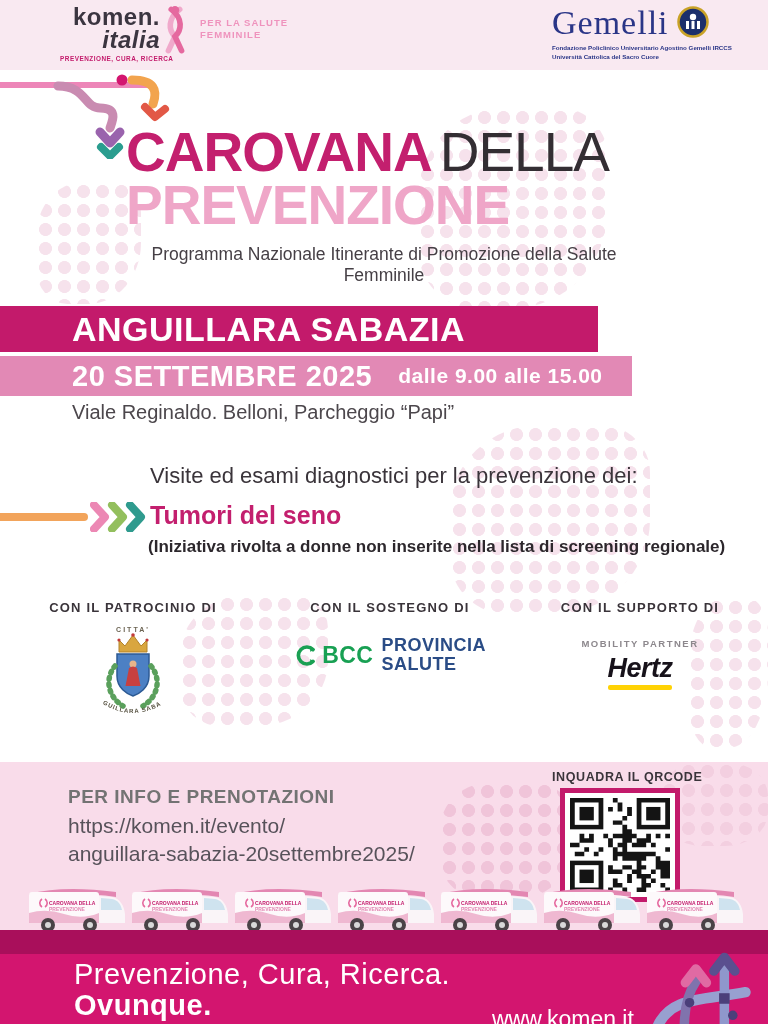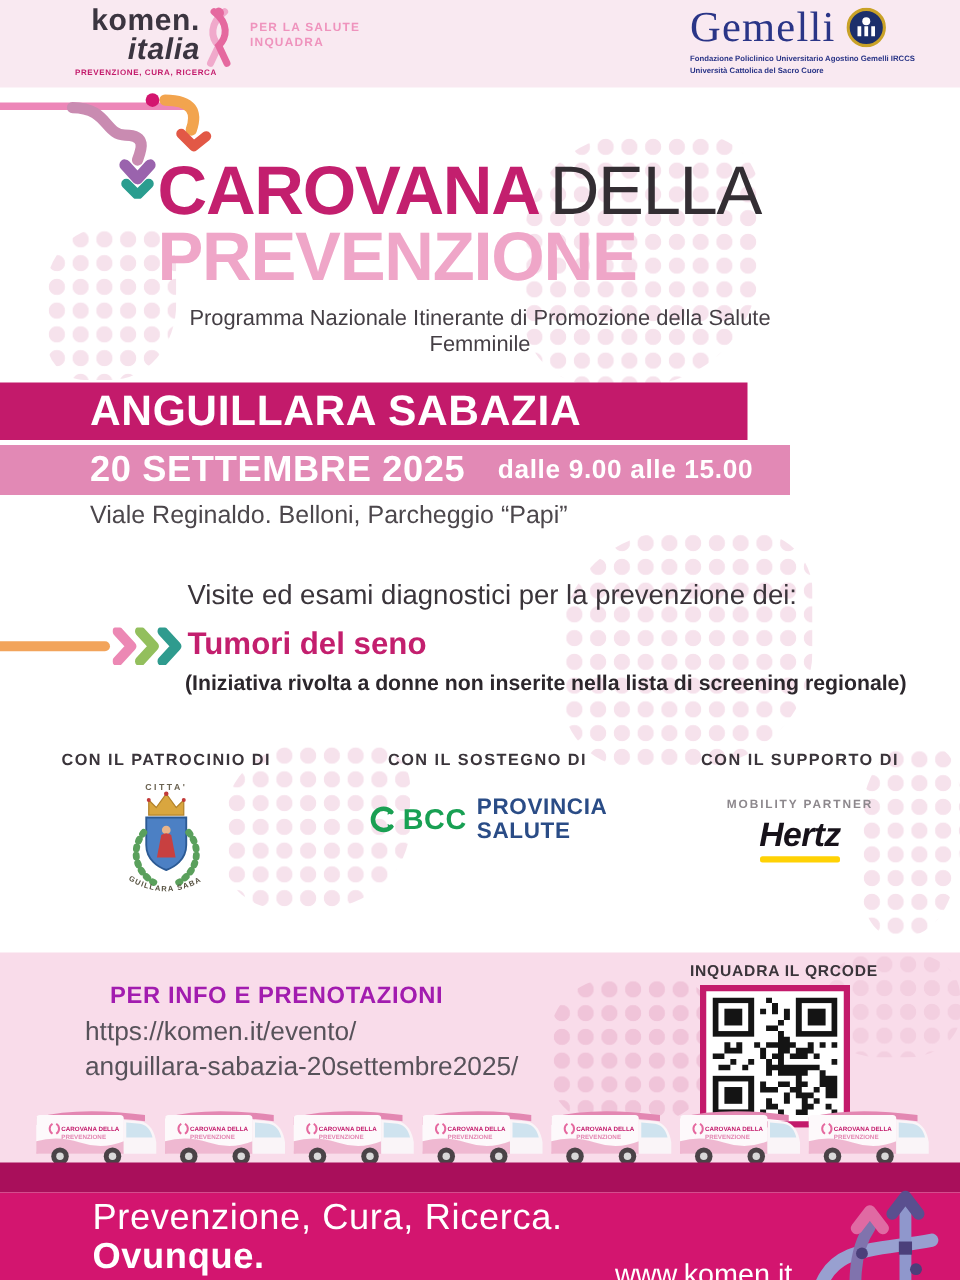--- a/index.html
+++ b/index.html
@@ -59,21 +59,21 @@
   .bcc-row{position:absolute;left:296px;top:636px;width:190px;display:flex;align-items:center;justify-content:center;}
   .bcc-txt{font-size:23px;font-weight:800;color:#18a053;margin:0 8px 0 4px;letter-spacing:.5px;}
   .prov{font-size:18px;font-weight:800;color:#2a4c86;line-height:19px;letter-spacing:.5px;}
   .hertz-block{position:absolute;left:540px;top:638px;width:200px;text-align:center;}
   .mobility{font-size:9.5px;font-weight:700;letter-spacing:1.5px;color:#8d888d;}
   .hertz{font-size:27px;font-weight:800;font-style:italic;color:#17121a;margin-top:4px;letter-spacing:-.5px;}
   .hertz-bar{width:64px;height:5px;background:#ffd204;margin:1px auto 0;border-radius:2px;}
 
   
   .panel{position:absolute;left:0;top:762px;width:768px;height:170px;background:#f9dcea;}
-  .info-head{position:absolute;left:68px;top:786px;font-size:19px;font-weight:800;letter-spacing:.5px;color:#a21caf;margin-left:20px;}
+  .info-head{position:absolute;left:68px;top:786px;font-size:19px;font-weight:800;letter-spacing:.5px;color:#737373;}
   .info-url{position:absolute;left:68px;top:812px;font-size:21px;color:#57525a;line-height:28px;}
   .qr-label{position:absolute;left:552px;top:770px;font-size:12.5px;font-weight:800;letter-spacing:.6px;color:#3a343a;}
   .qr-box{position:absolute;left:560px;top:788px;width:100px;height:94px;background:#ffffff;
           border:5px solid #c31a6b;padding:5px;box-sizing:content-box;}
   .qr-box svg{width:100px;height:94px;display:block;}
 
   
   .van{position:absolute;top:884px;width:100px;height:50px;}
   .road{position:absolute;left:0;top:930px;width:768px;height:24px;background:#a90f5b;}
   .footer{position:absolute;left:0;top:954px;width:768px;height:70px;background:#d3156f;color:#fff;}
@@ -94,21 +94,21 @@
         <div class="komen-l2">italia</div>
         <div class="komen-tag">PREVENZIONE, CURA, RICERCA</div>
       </div>
       <svg width="30" height="50" viewBox="0 0 32 52">
         <path d="M21 4 C8 14 9 26 16 33 L9 48" stroke="#f0a9cb" stroke-width="6" fill="none" stroke-linecap="round"></path>
         <path d="M12 4 C25 14 23 26 16 33 L23 48" stroke="#e5699f" stroke-width="6" fill="none" stroke-linecap="round"></path>
         <circle cx="16" cy="5" r="4.5" fill="#e5699f"></circle>
       </svg>
       <div class="komen-right">
         <div>PER LA SALUTE</div>
-        <div>INQUADRA</div>
+        <div>FEMMINILE</div>
       </div>
     </div>
     <div class="gemelli">
       <div class="gemelli-top">
         <span class="gemelli-name">Gemelli</span>
         <svg class="gemelli-emblem" width="32" height="32" viewBox="0 0 32 32">
           <circle cx="16" cy="16" r="14.5" fill="#1c2f6b" stroke="#c9a227" stroke-width="2.5"></circle>
           <circle cx="16" cy="11" r="3.2" fill="#ffffff"></circle>
           <rect x="9" y="15" width="3" height="8" fill="#ffffff"></rect>
           <rect x="14.5" y="15" width="3" height="8" fill="#ffffff"></rect>

